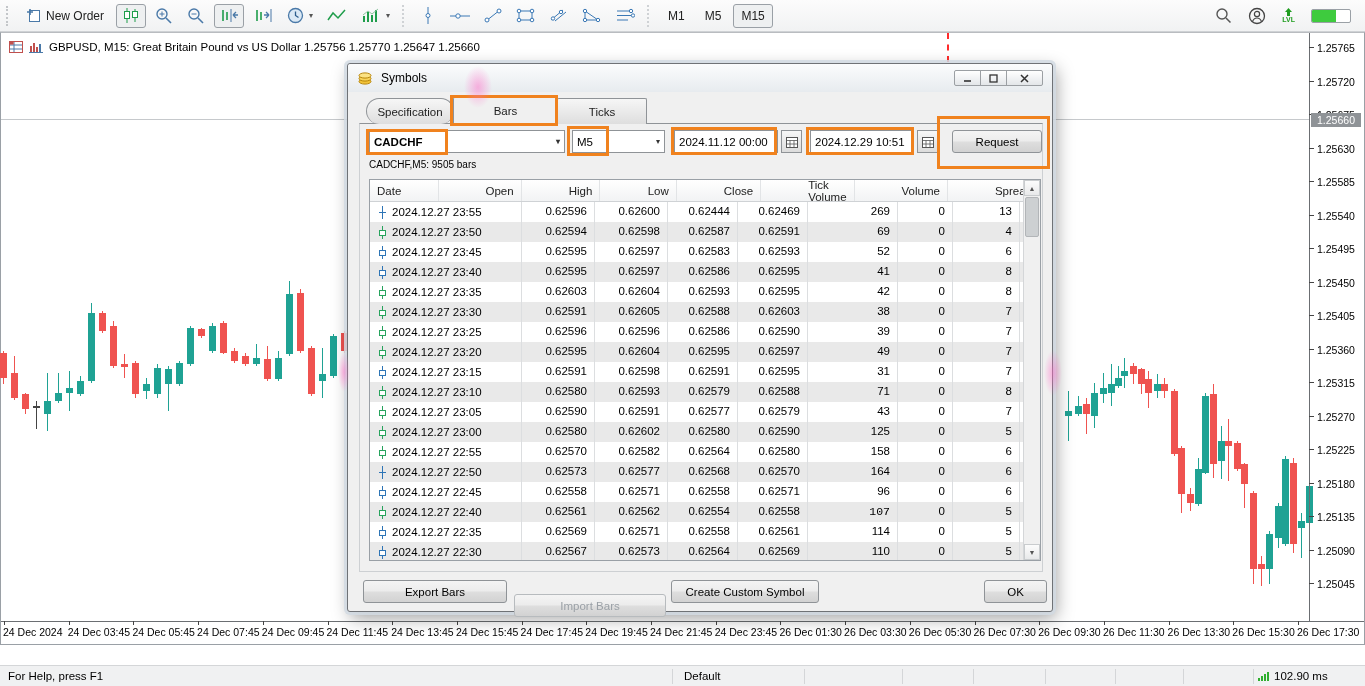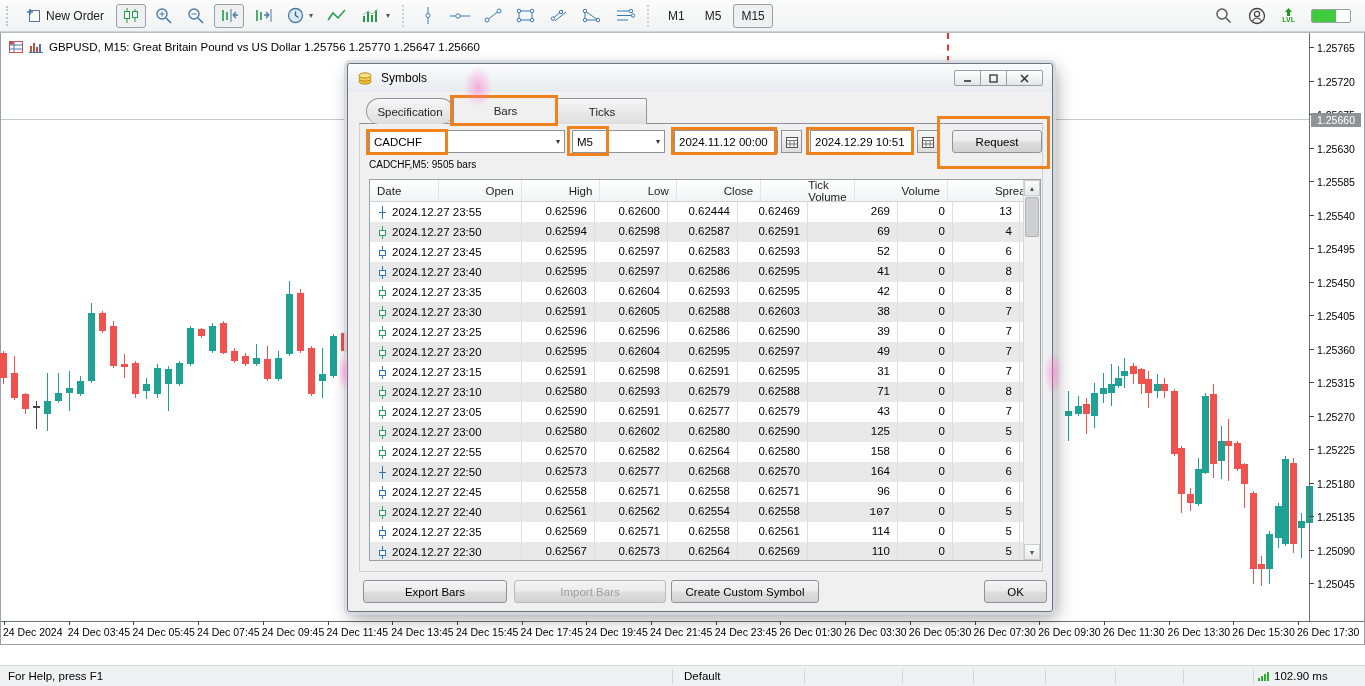--- a/index.html
+++ b/index.html
@@ -70,21 +70,21 @@
   .combo, .datefield {
     position:absolute; height:23px; background:#fff; border:1px solid #8f9397;
     display:flex; align-items:center; padding:0 4px; font-size:11.5px; color:#000;
   }
   .combo .caret, .datefield .caret { margin-left:auto; color:#333; }
   .calbtn { position:absolute; width:21px; height:23px; border:1px solid #8f9397;
     background:linear-gradient(#f7f7f7,#dcdcdc); display:flex; align-items:center; justify-content:center; }
   .btn { position:absolute; height:23px; border:1px solid #8f9397; border-radius:3px;
     background:linear-gradient(#f4f4f4 0%,#ececec 48%,#dedede 52%,#d2d2d2 100%);
     display:flex; align-items:center; justify-content:center; font-size:11.5px; color:#000; }
-  .btn.disabled { color:#9aa0a6; border-color:#b7bbbe; }
+  .btn.disabled { color:#9aa0a6; border-color:#b7bbbe;margin-top:14px; }
   .info-label { position:absolute; left:21px; top:95px; font-size:10px; color:#000; }
   
   .dtable { position:absolute; left:21px; top:115px; width:672px; height:382px;
     border:1px solid #9aa0a6; background:#fff; overflow:hidden; }
   .thead { display:flex; height:22px; background:linear-gradient(#ffffff,#f2f3f4);
     border-bottom:1px solid #cfd2d5;gap:40px; }
   .th { display:flex; align-items:center; padding:0 7px; font-size:11.5px; color:#222;
     border-right:1px solid #e2e4e6; }
   .th.num { justify-content:flex-end; }
   .trow { display:flex; height:20px; align-items:center; }
@@ -660,21 +660,21 @@
           </span>
       </span>
     </div>
     <div class="tabs" id="dlg-tabs">
         <div class="tab" style="width: 88px; border-radius: 13px;">Specification</div>
         <div class="tab active" style="width: 105px;">Bars</div>
         <div class="tab" style="width: 90px;">Ticks</div>
       </div>
     <div class="tab-panel"></div>
 
-    <div class="combo" style="left:21px; top:66px; width:196px;">
+    <div class="combo" style="left:21px; top:66px; width:196px;font-weight:bold;">
       <span>CADCHF</span>
       <span class="caret">▾</span>
     </div>
     <div class="combo" style="left:224px; top:66px; width:93px;">
       <span>M5</span>
       <span class="caret">▾</span>
     </div>
     <div class="datefield" style="left:326px; top:66px; width:104px;">
       <span>2024.11.12 00:00</span>
     </div>

